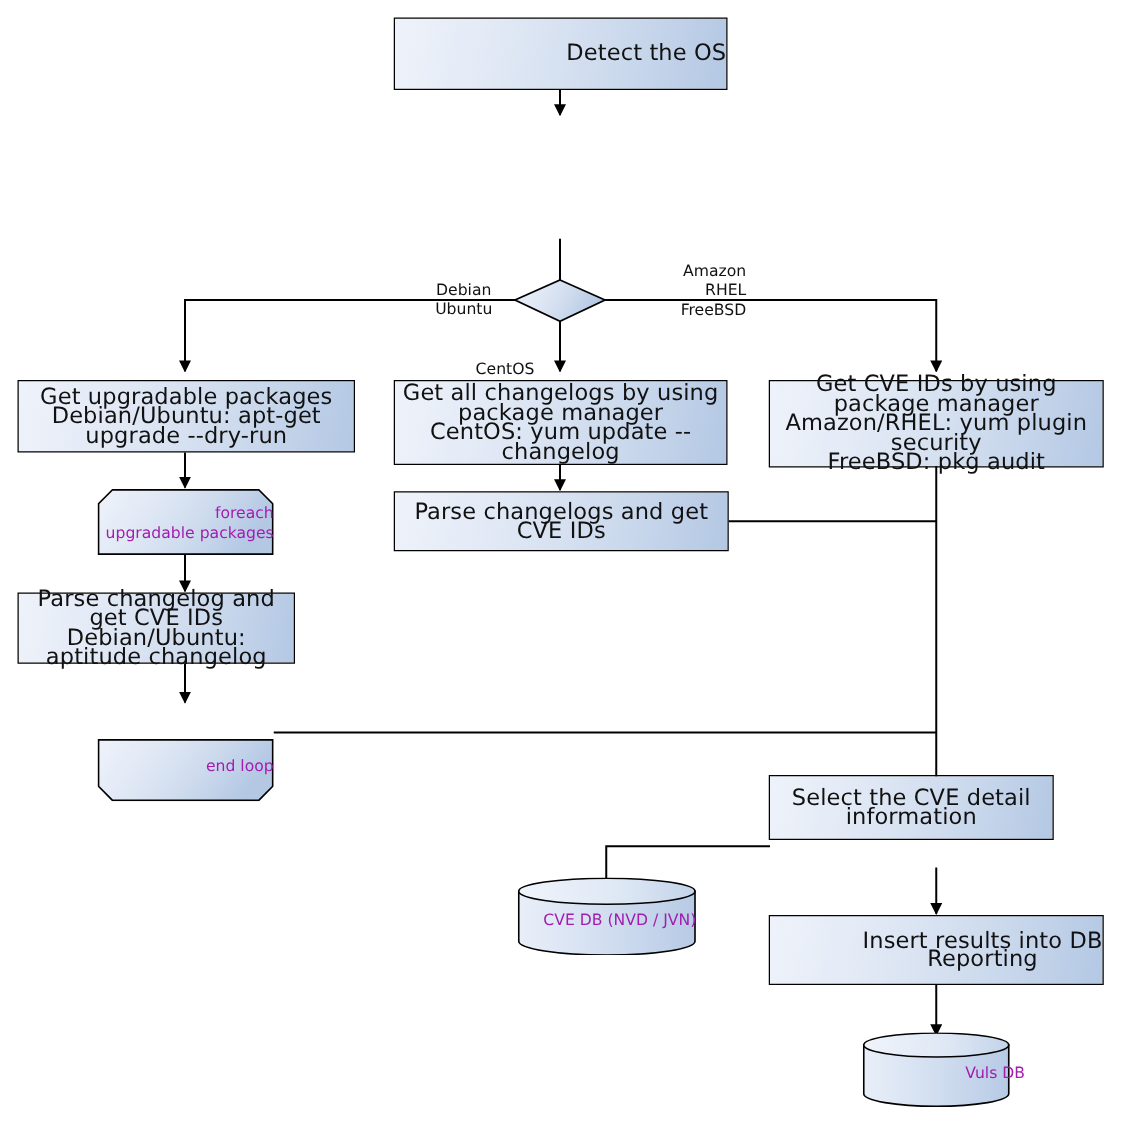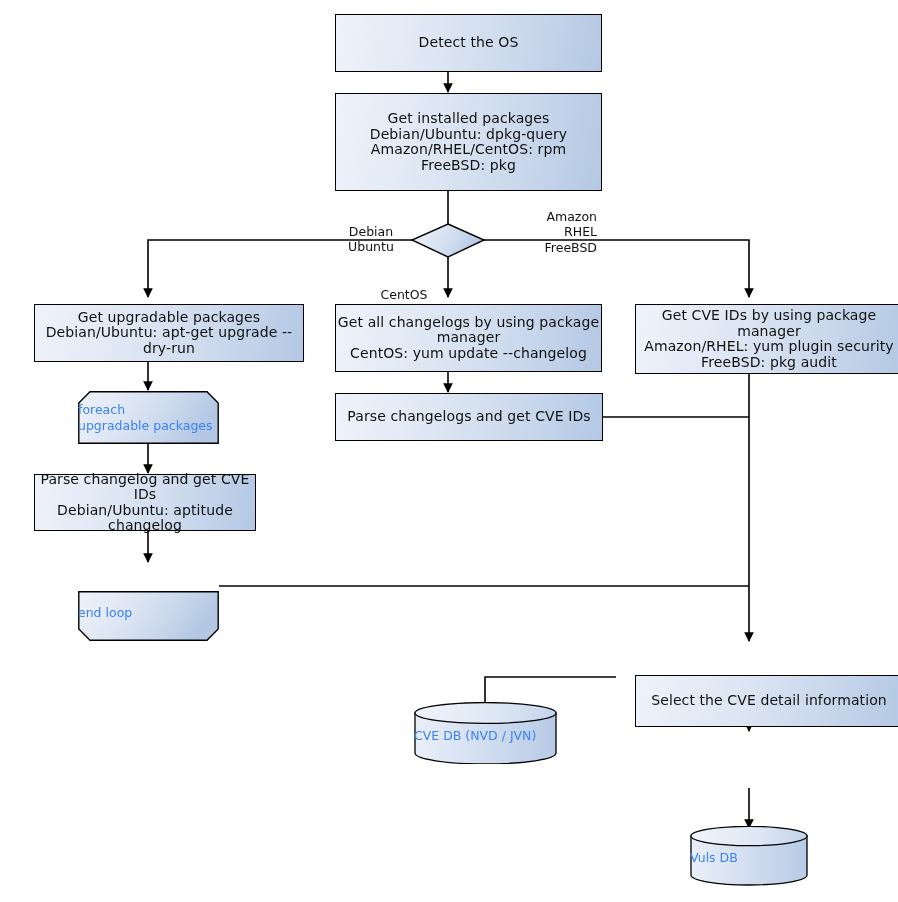--- a/index.html
+++ b/index.html
@@ -22,28 +22,27 @@
     left: 0;
     top: 0;
     width: 898px;
     height: 902px;
   }
   .node {
     position: absolute;
     box-sizing: border-box;
     display: flex;
     align-items: center;
-    justify-content: center;
+    justify-content: flex-end;
     text-align: center;
     color: #111111;
-    font-size: 14px;
+    font-size: 18px;
     line-height: 15.5px;
     letter-spacing: 0.1px;
     white-space: pre-line;
-    margin-left: 20px;
   }
   .proc {
     border: 1.3px solid #000000;
     background: linear-gradient(100deg, #eef2fa 0%, #e3eaf6 28%, #cfdcee 62%, #b4c8e4 100%);
   }
   .edge-label {
     position: absolute;
     font-size: 12.5px;
     line-height: 15.5px;
     color: #111111;
@@ -51,24 +50,24 @@
     white-space: pre-line;
   }
   .loopshape {
     position: absolute;
     box-sizing: border-box;
   }
   .loopshape .lbl, .cyl .lbl {
     position: absolute;
     left: 0;
     width: 100%;
-    text-align: left;
+    text-align: right;
     font-size: 12.5px;
     line-height: 15.5px;
-    color: #3b82f6;
+    color: #a21caf;
     white-space: pre-line;
   }
   .cyl {
     position: absolute;
   }
   .svgshape {
     position: absolute;
     left: 0;
     top: 0;
     overflow: visible;
@@ -124,26 +123,20 @@
 
       <path d="M 749 694 L 749 731" marker-end="url(#arrow)"></path>
       <path d="M 749 788 L 749 828" marker-end="url(#arrow)"></path>
     </g>
   </svg>
 
   <div class="node proc" style="left:315px; top:14px; width:267px; height:58px;">
     <span>Detect the OS</span>
   </div>
 
-  <div class="node proc" style="left:315px; top:93px; width:267px; height:98px;">
-    <span>Get installed packages
-Debian/Ubuntu: dpkg-query
-Amazon/RHEL/CentOS: rpm
-FreeBSD: pkg</span>
-  </div>
 
   <svg class="svgshape" width="898" height="902" viewBox="0 0 898 902" style="pointer-events:none;">
     <polygon points="448,224 484,240 448,257 412,240" fill="url(#boxgrad)" stroke="#000000" stroke-width="1.4"></polygon>
   </svg>
 
   <div class="edge-label" style="left:330px; top:208px; width:82px; text-align:center;">
     <span>Debian
 Ubuntu</span>
   </div>
 
@@ -190,34 +183,38 @@
 Debian/Ubuntu: aptitude changelog</span>
   </div>
 
   <div class="loopshape" style="left:78px; top:563px; width:141px; height:50px;margin-top:28px;">
     <svg width="141" height="50" viewBox="0 0 141 50">
       <polygon points="0.8,0.8 140.2,0.8 140.2,38 129,49.2 12,49.2 0.8,38" fill="url(#boxgrad)" stroke="#000000" stroke-width="1.4"></polygon>
     </svg>
     <span class="lbl" style="top:14px;">end loop</span>
   </div>
 
-  <div class="node proc" style="left:615px; top:675px; width:268px; height:52px;">
+  <div class="node proc" style="left:615px; top:620px; width:228px; height:52px;">
     <span>Select the CVE detail information</span>
   </div>
 
+  <div class="node proc" style="left:615px; top:732px; width:268px; height:56px;">
+    <span>Insert results into DB
+Reporting</span>
+  </div>
 
   <div class="cyl" style="left:414px; top:702px; width:143px; height:62px;">
     <svg width="143" height="62" viewBox="0 0 143 62">
       <path d="M 1 11 L 1 51 A 70.5 11 0 0 0 142 51 L 142 11 Z" fill="url(#cylgrad)" stroke="#000000" stroke-width="1.3"></path>
       <ellipse cx="71.5" cy="11" rx="70.5" ry="10.4" fill="url(#cyltop)" stroke="#000000" stroke-width="1.3"></ellipse>
     </svg>
     <span class="lbl" style="top:26px;">CVE DB (NVD / JVN)</span>
   </div>
 
   <div class="cyl" style="left:690px; top:826px; width:118px; height:60px;">
     <svg width="118" height="60" viewBox="0 0 118 60">
       <path d="M 1 10 L 1 49 A 58 10 0 0 0 117 49 L 117 10 Z" fill="url(#cylgrad)" stroke="#000000" stroke-width="1.3"></path>
       <ellipse cx="59" cy="10" rx="58" ry="9.6" fill="url(#cyltop)" stroke="#000000" stroke-width="1.3"></ellipse>
     </svg>
-    <span class="lbl" style="top:24px;">Vuls DB</span>
+    <span class="lbl" style="top:24px;padding-left:12px;">Vuls DB</span>
   </div>
 
 </div>
 
 </body></html>

